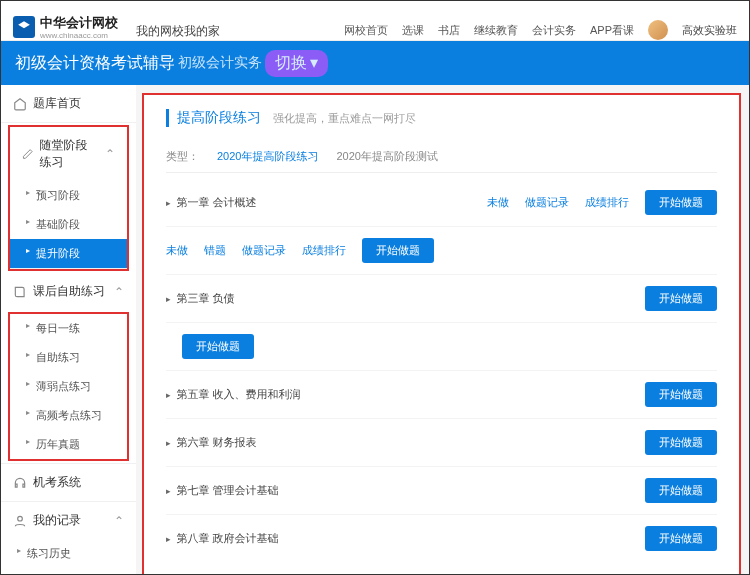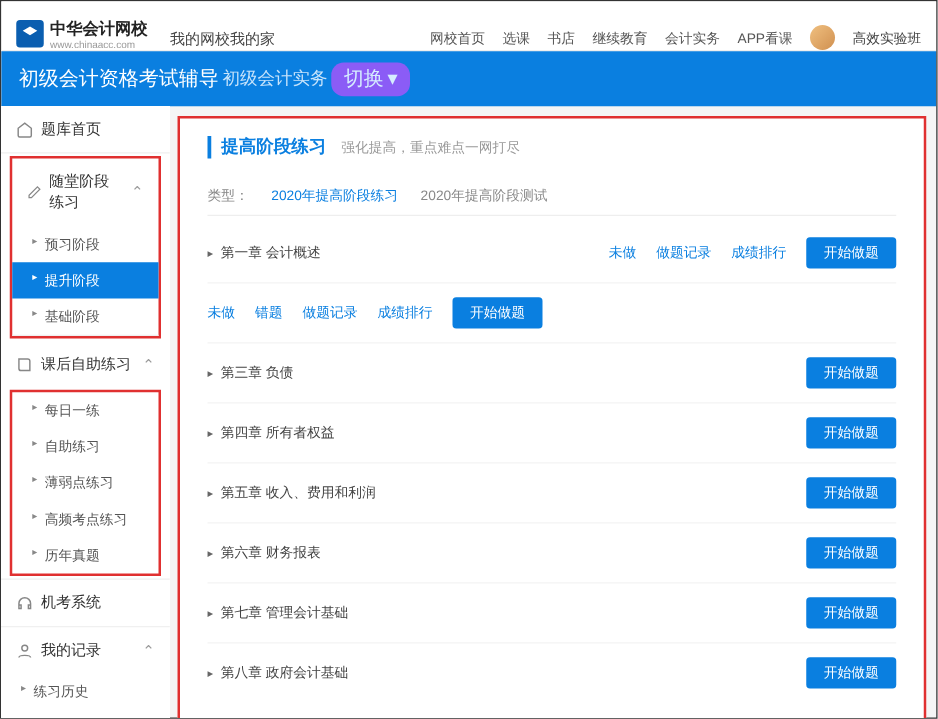--- a/index.html
+++ b/index.html
@@ -27,21 +27,21 @@
 .chev{margin-left:auto;opacity:0.5}
 .sb-sub{}
 .sb-item{padding:7px 12px 7px 26px;color:#555;cursor:pointer;position:relative;font-size:11px}
 .sb-item::before{content:"▸";position:absolute;left:16px;font-size:8px;color:#888}
 .sb-item.active{background:#0a7fe0;color:#fff}
 .sb-item.active::before{color:#fff}
 .red-box{border:2px solid #e03030;margin:2px 7px}
 .main{flex:1;padding:8px 8px 8px 6px;overflow-y:auto}
 .panel{background:#fff;border:2px solid #e03030;padding:14px 22px;min-height:100%}
 .panel-head{display:flex;align-items:center;gap:12px;margin-bottom:14px}
-.panel-title{font-size:14px;color:#0a7fe0;font-weight:bold;border-left:3px solid #0a7fe0;padding-left:8px}
+.panel-title{font-size:14px;color:#0a7fe0;font-weight:normal;border-left:3px solid #0a7fe0;padding-left:8px}
 .panel-desc{font-size:11px;color:#999}
 .type-row{padding:8px 0;border-bottom:1px solid #eee;font-size:11px;color:#888;display:flex;gap:18px;margin-bottom:6px}
 .type-row .active{color:#0a7fe0}
 .ch-row{display:flex;align-items:center;padding:11px 0;border-bottom:1px solid #f3f3f3;font-size:11px}
 .ch-row:last-child{border-bottom:none}
 .ch-title{flex:1;color:#444}
 .ch-title::before{content:"▸";margin-right:6px;font-size:9px;color:#666}
 .ch-links{display:flex;gap:16px;margin-right:16px}
 .ch-links span{color:#0a7fe0;cursor:pointer;font-size:11px}
 .start-btn{background:#0a7fe0;color:#fff;padding:5px 14px;border-radius:3px;font-size:11px;cursor:pointer}
@@ -100,22 +100,22 @@
     <div class="sb-sec">
       <div class="sb-head">
         <svg class="icon" viewBox="0 0 24 24" fill="none" stroke="#555" stroke-width="2">
               <path d="M17 3l4 4L7 21H3v-4L17 3z"></path>
             </svg>
         <span>随堂阶段练习</span>
         <span class="chev">⌃</span>
       </div>
       <div class="sb-sub" id="s2items">
             <div class="sb-item">预习阶段</div>
+            <div class="sb-item">基础阶段</div>
             <div class="sb-item active">提升阶段</div>
-            <div class="sb-item">基础阶段</div>
           </div>
     </div>
     </div>
 
     <div class="sb-sec">
       <div class="sb-head">
         <svg class="icon" viewBox="0 0 24 24" fill="none" stroke="#555" stroke-width="2">
             <path d="M4 4h12a3 3 0 013 3v13H7a3 3 0 01-3-3V4z"></path>
           </svg>
         <span>课后自助练习</span>
@@ -186,21 +186,20 @@
               <span>成绩排行</span>
             </div>
             <span class="start-btn">开始做题</span>
           </div>
           <div class="ch-row">
             <span class="ch-title">第三章 负债</span>
             <div class="ch-links"></div>
             <span class="start-btn">开始做题</span>
           </div>
           <div class="ch-row">
-            <span class="ch-title">第四章 所有者权益</span>
             <div class="ch-links"></div>
             <span class="start-btn">开始做题</span>
           </div>
           <div class="ch-row">
             <span class="ch-title">第五章 收入、费用和利润</span>
             <div class="ch-links"></div>
             <span class="start-btn">开始做题</span>
           </div>
           <div class="ch-row">
             <span class="ch-title">第六章 财务报表</span>

